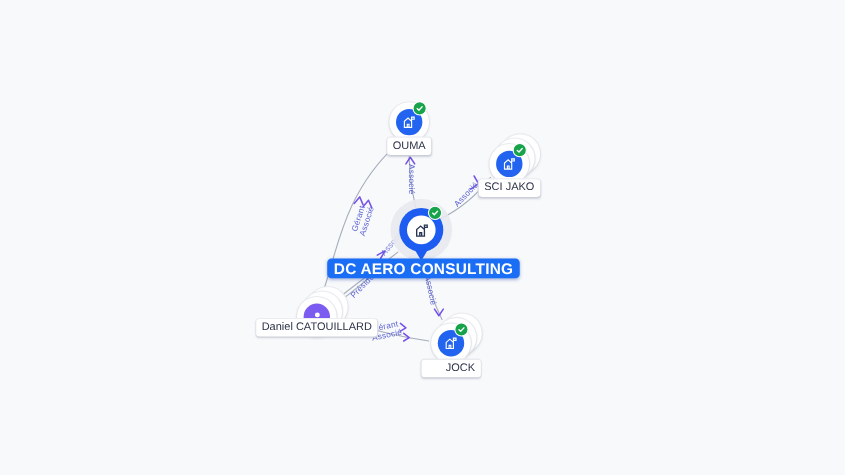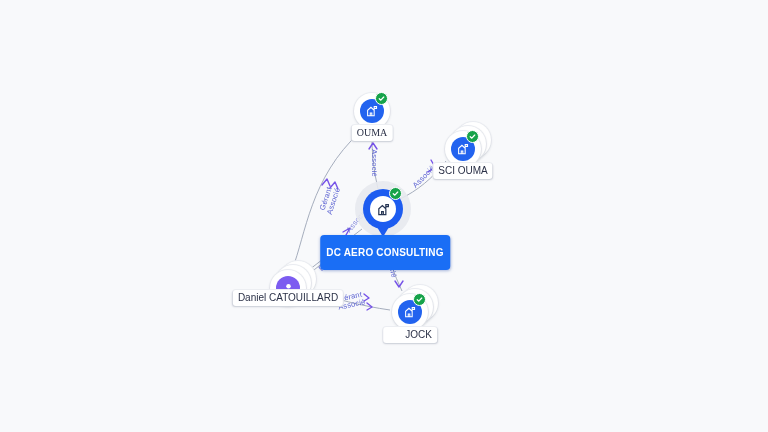--- a/index.html
+++ b/index.html
@@ -38,22 +38,22 @@
         left:355px;top:181px;background:#e7e9ee;opacity:.9;}
   .pin{position:absolute;left:363px;top:189px;width:40px;height:52px;}
   .pin .head{position:absolute;width:40px;height:40px;border-radius:50%;background:#1d5cf0;}
   .pin .tail{position:absolute;left:11px;top:33px;width:0;height:0;
         border-left:9px solid transparent;border-right:9px solid transparent;
         border-top:15px solid #1d5cf0;}
   .pin .white{position:absolute;left:7px;top:7px;width:26px;height:26px;border-radius:50%;
         background:#fff;display:flex;align-items:center;justify-content:center;}
   .pin .badge{left:26px;top:-2px;}
   .center-label{position:absolute;left:385px;top:235px;transform:translateX(-50%);
-        background:#1a6ef5;color:#fff;font-size:10px;font-weight:600;letter-spacing:.2px;
-        padding:12px 6px;border-radius:4px;white-space:nowrap;
+        background:#1a6ef5;color:#fff;font-size:14px;font-weight:600;letter-spacing:.2px;
+        padding:1px 6px;border-radius:4px;white-space:nowrap;
         box-shadow:0 1px 3px rgba(20,60,160,.35);}
 
   
   .edge-label{position:absolute;color:#5c63d2;font-size:7.5px;line-height:8px;
         letter-spacing:.2px;white-space:nowrap;display:flex;flex-direction:column;
         align-items:center;pointer-events:none;}
 </style>
 </head>
 <body>
 
@@ -114,38 +114,38 @@
     <div class="inner company">
       <svg width="14" height="14" viewBox="0 0 16 16">
           <path d="M3 13.5 V7.2 L6.8 3.8 L10.5 7.2 V13.5 Z M6 13.5 V10.2 H7.8 V13.5 M10.5 6.5 V2.8 H13.2 V5 H10.5" stroke="#fff" fill="none" stroke-width="1.2"></path>
         </svg>
     </div>
     <div class="badge">
       <svg width="9" height="9" viewBox="0 0 16 16">
           <path d="M4 8.4 L6.8 11 L12 5.4" stroke="#fff" stroke-width="2.2" fill="none" stroke-linecap="round" stroke-linejoin="round"></path>
         </svg>
     </div>
-    <div class="node-label" style="top:14px;font-family:Liberation Serif, serif;">OUMA</div>
+    <div class="node-label" style="top:14px;">OUMA</div>
   </div>
 
   <div class="node" style="left:463px;top:149px;">
     <div class="circle c-back2"></div>
     <div class="circle c-back1"></div>
     <div class="circle c-main"></div>
     <div class="inner company">
       <svg width="14" height="14" viewBox="0 0 16 16">
           <path d="M3 13.5 V7.2 L6.8 3.8 L10.5 7.2 V13.5 Z M6 13.5 V10.2 H7.8 V13.5 M10.5 6.5 V2.8 H13.2 V5 H10.5" stroke="#fff" fill="none" stroke-width="1.2"></path>
         </svg>
     </div>
     <div class="badge">
       <svg width="9" height="9" viewBox="0 0 16 16">
           <path d="M4 8.4 L6.8 11 L12 5.4" stroke="#fff" stroke-width="2.2" fill="none" stroke-linecap="round" stroke-linejoin="round"></path>
         </svg>
     </div>
-    <div class="node-label" style="top:14px;">SCI OUMA</div>
+    <div class="node-label" style="top:14px;">SCI JAKO</div>
   </div>
 
   <div class="node" style="left:410px;top:312px;">
     <div class="circle c-back2"></div>
     <div class="circle c-back1"></div>
     <div class="circle c-main"></div>
     <div class="inner company">
       <svg width="14" height="14" viewBox="0 0 16 16">
           <path d="M3 13.5 V7.2 L6.8 3.8 L10.5 7.2 V13.5 Z M6 13.5 V10.2 H7.8 V13.5 M10.5 6.5 V2.8 H13.2 V5 H10.5" stroke="#fff" fill="none" stroke-width="1.2"></path>
         </svg>

